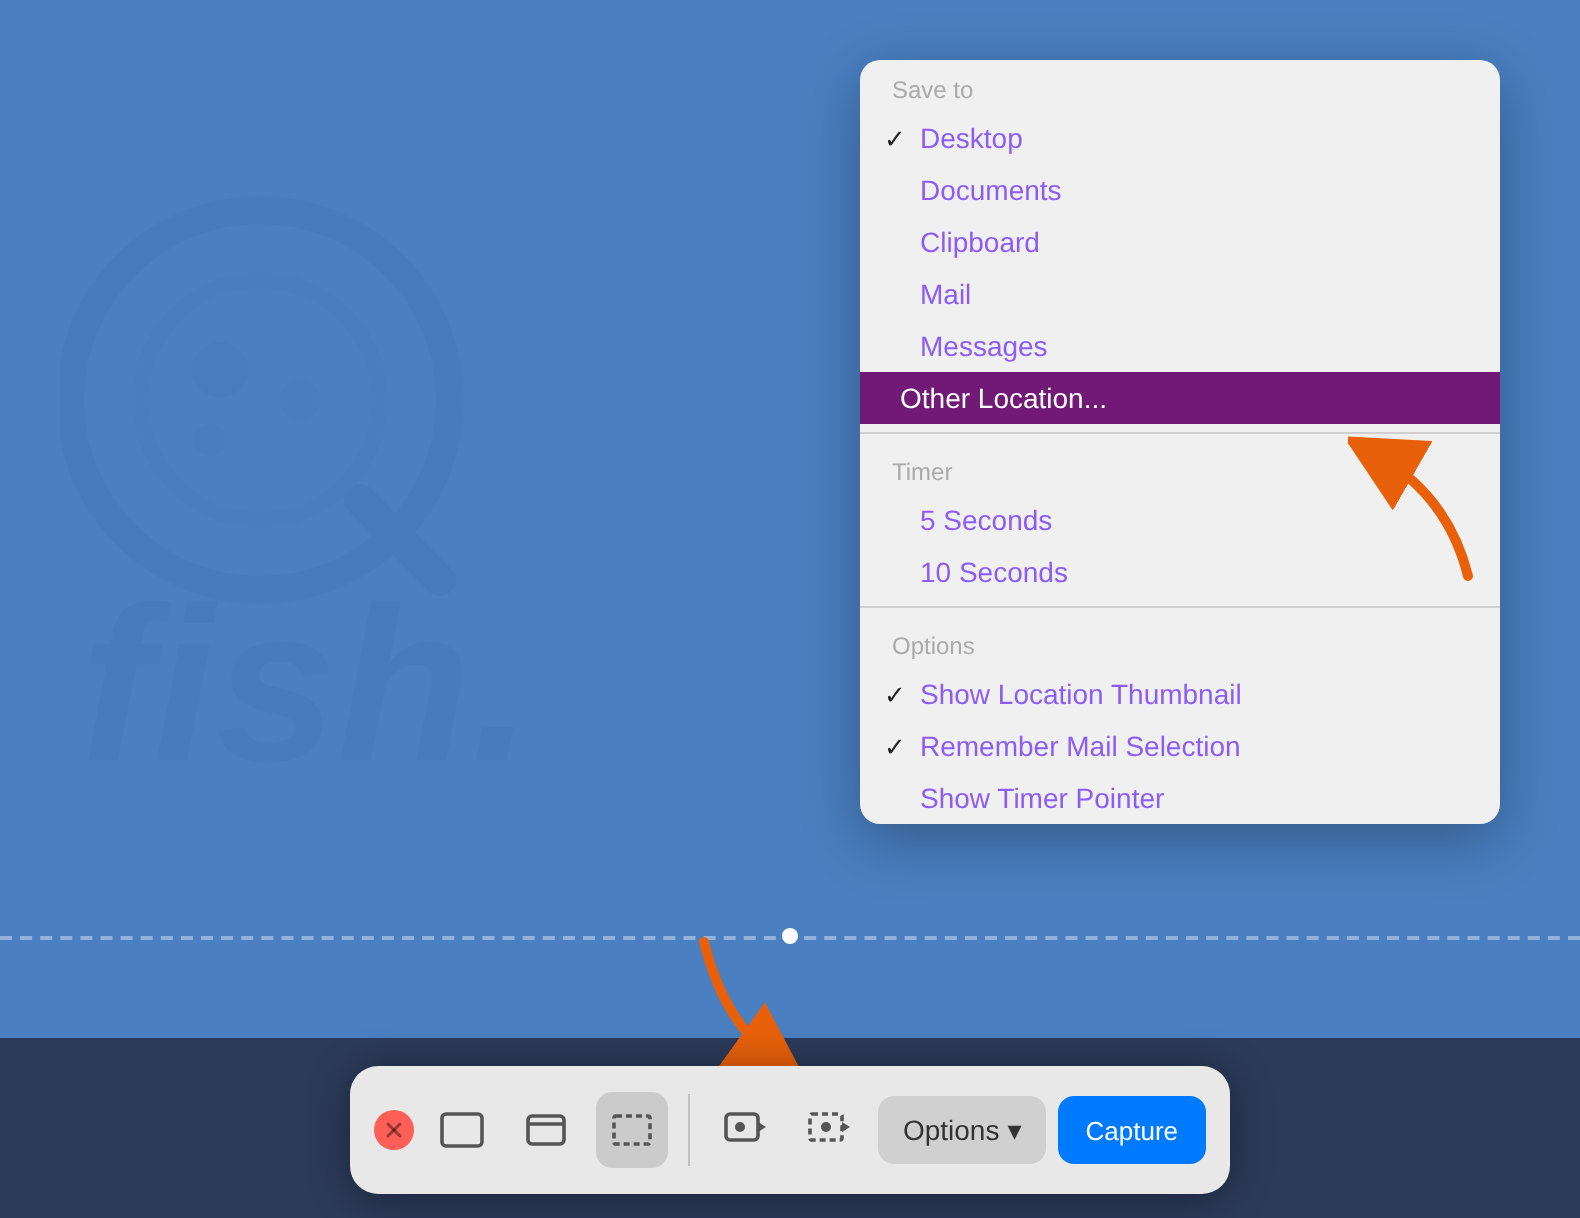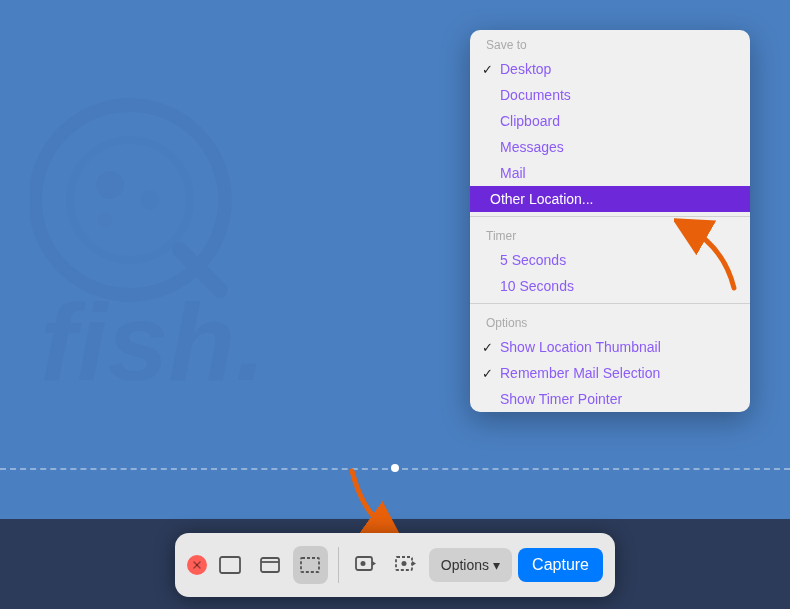--- a/index.html
+++ b/index.html
@@ -142,31 +142,31 @@
       gap: 4px;
     }
 
     .btn-capture {
       height: 34px;
       padding: 0 14px;
       border-radius: 8px;
       background: #007aff;
       border: none;
       cursor: pointer;
-      font-size: 16px;
+      font-size: 13px;
       color: white;
       font-weight: 500;
     }
 
     
     .context-menu {
       position: absolute;
       top: 30px;
       right: 40px;
-      width: 280px;
+      width: 320px;
       background: #f0f0f0;
       border-radius: 10px;
       box-shadow: 0 8px 30px rgba(0,0,0,0.3);
       overflow: hidden;
       font-size: 14px;
     }
 
     .menu-section-label {
       padding: 8px 16px 4px 16px;
       color: #888;
@@ -185,21 +185,21 @@
 
     .menu-item.checked::before {
       content: '✓';
       position: absolute;
       left: 12px;
       color: #222;
       font-size: 13px;
     }
 
     .menu-item.highlighted {
-      background: #6d28d9;
+      background: #701a75;
       color: white;
       padding-left: 20px;
     }
 
     .menu-divider {
       height: 1px;
       background: #d0d0d0;
       margin: 4px 0;
     }
 
@@ -248,22 +248,22 @@
 </div>
 
 <div class="bottom-bg"></div>
 
 <div class="context-menu">
 
   <div class="menu-section-label menu-item-disabled">Save to</div>
   <div class="menu-item checked">Desktop</div>
   <div class="menu-item">Documents</div>
   <div class="menu-item">Clipboard</div>
+  <div class="menu-item">Mail</div>
   <div class="menu-item">Messages</div>
-  <div class="menu-item">Mail</div>
   <div class="menu-item highlighted">Other Location...</div>
 
   <div class="menu-divider"></div>
 
   <div class="menu-section-label menu-item-disabled">Timer</div>
   <div class="menu-item">5 Seconds</div>
   <div class="menu-item">10 Seconds</div>
 
   <div class="menu-divider"></div>
 

